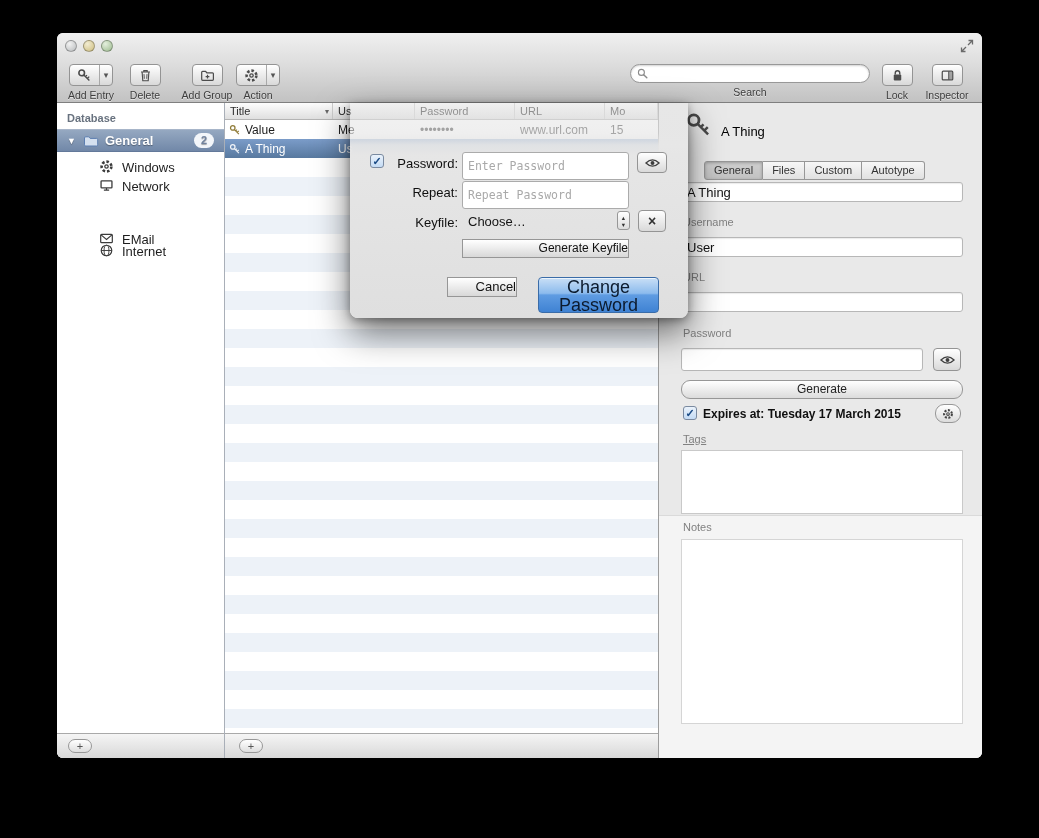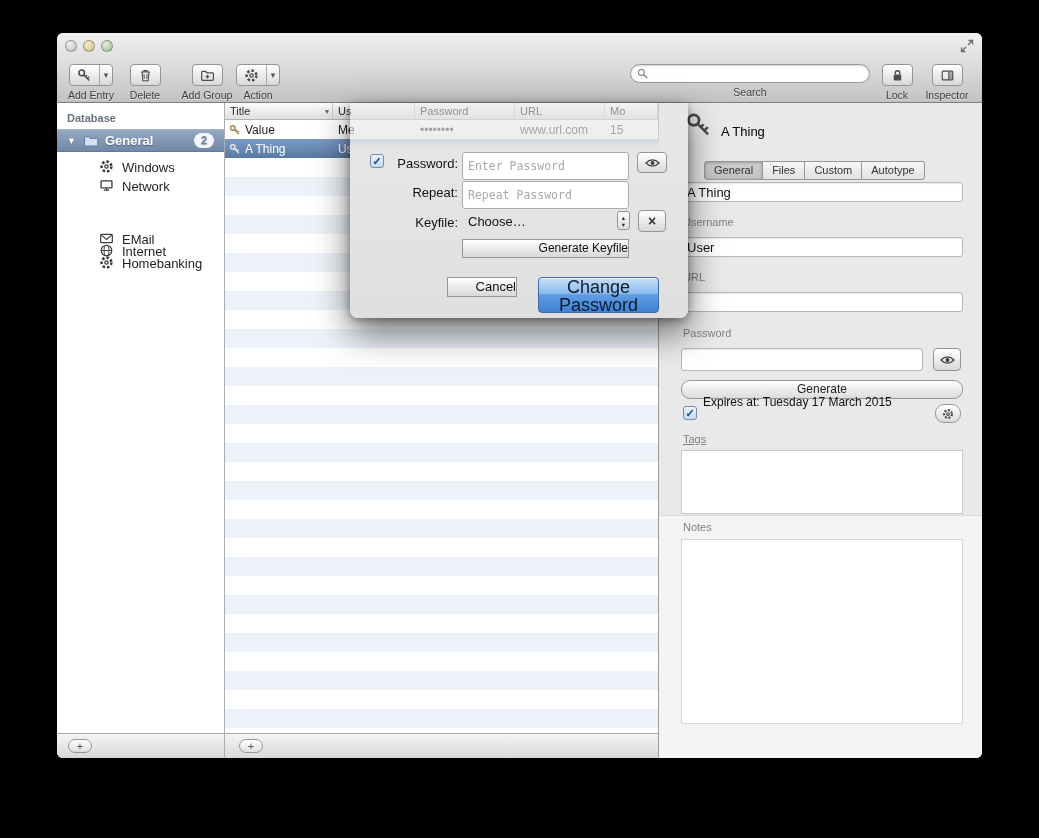--- a/index.html
+++ b/index.html
@@ -97,21 +97,21 @@
             box-shadow:inset 0 1px 1px rgba(0,0,0,.08); outline:none; }
   .ilabel { position:absolute; left:24px; font-size:11px; color:#818181; }
   .eye-btn { position:absolute; display:flex; align-items:center; justify-content:center;
              border:1px solid #949494; border-radius:4px; background:linear-gradient(#ffffff,#d9d9d9); color:#3f3f3f; }
   .eye-btn svg { width:15px; height:10px; }
   .gen-btn { position:absolute; left:22px; top:277px; width:282px; height:19px; border:1px solid #979797; border-radius:9px;
              background:linear-gradient(#ffffff,#dcdcdc); font-size:12px; color:#222; text-align:center; line-height:17px; }
   .checkbox { position:absolute; width:14px; height:14px; border:1px solid #7a8aa0; border-radius:3px;
               background:linear-gradient(#eaf2fb,#c4dbf4); display:flex; align-items:center; justify-content:center;
               font-size:11px; font-weight:bold; color:#1c4c86; }
-  .expires-label { position:absolute; left:44px; top:292px; font-size:12px; font-weight:normal; color:#101010; }
+  .expires-label { position:absolute; left:44px; top:304px; font-size:12px; font-weight:bold; color:#101010; }
   .gear-btn { position:absolute; left:276px; top:301px; width:26px; height:19px; border:1px solid #979797; border-radius:9px;
               background:linear-gradient(#ffffff,#dcdcdc); display:flex; align-items:center; justify-content:center; color:#444; }
   .gear-btn svg { width:12px; height:12px; }
   .tags-box, .notes-box { position:absolute; left:22px; width:282px; background:#fff; border:1px solid #c9c9c9;
                           resize:none; outline:none; font-family:"Liberation Sans",sans-serif; font-size:12px; }
   .insp-lower { position:absolute; left:0; right:0; top:412px; bottom:0; background:#f4f4f4; border-top:1px solid #dadada; }
 
   
   .sheet { position:absolute; left:350px; top:103px; width:338px; height:215px; border-radius:0 0 8px 8px;
            background:linear-gradient(180deg, rgba(229,229,229,.50) 0px, rgba(229,229,229,.62) 30px,
@@ -273,27 +273,20 @@
               </svg></span>
           <span class="side-label">Internet</span>
         </div>
         <div class="side-item" style="top:124px;">
           <span class="icw"><svg viewBox="0 0 16 16">
                 <rect x="1.8" y="3.6" width="12.4" height="8.8" rx="1" fill="none" stroke="currentColor" stroke-width="1.3"></rect>
                 <path d="M2.2 4.2 L8 9 l5.8 -4.8" fill="none" stroke="currentColor" stroke-width="1.2"></path>
               </svg></span>
           <span class="side-label">EMail</span>
         </div>
-        <div class="side-item" style="top:148px;">
-          <span class="icw"><svg viewBox="0 0 16 16">
-                <circle cx="8" cy="8" r="5.2" fill="none" stroke="currentColor" stroke-width="2.8" stroke-dasharray="2.7 2.05"></circle>
-                <circle cx="8" cy="8" r="1.8" fill="none" stroke="currentColor" stroke-width="1.4"></circle>
-              </svg></span>
-          <span class="side-label">Homebanking</span>
-        </div>
 
         <div class="bottom-bar">
           <div class="plus-btn" style="left:11px;">+</div>
         </div>
       </div>
 
       <div class="entry-list">
         <div class="list-header">
           <div class="hcell c1">
               <span>Title</span>

